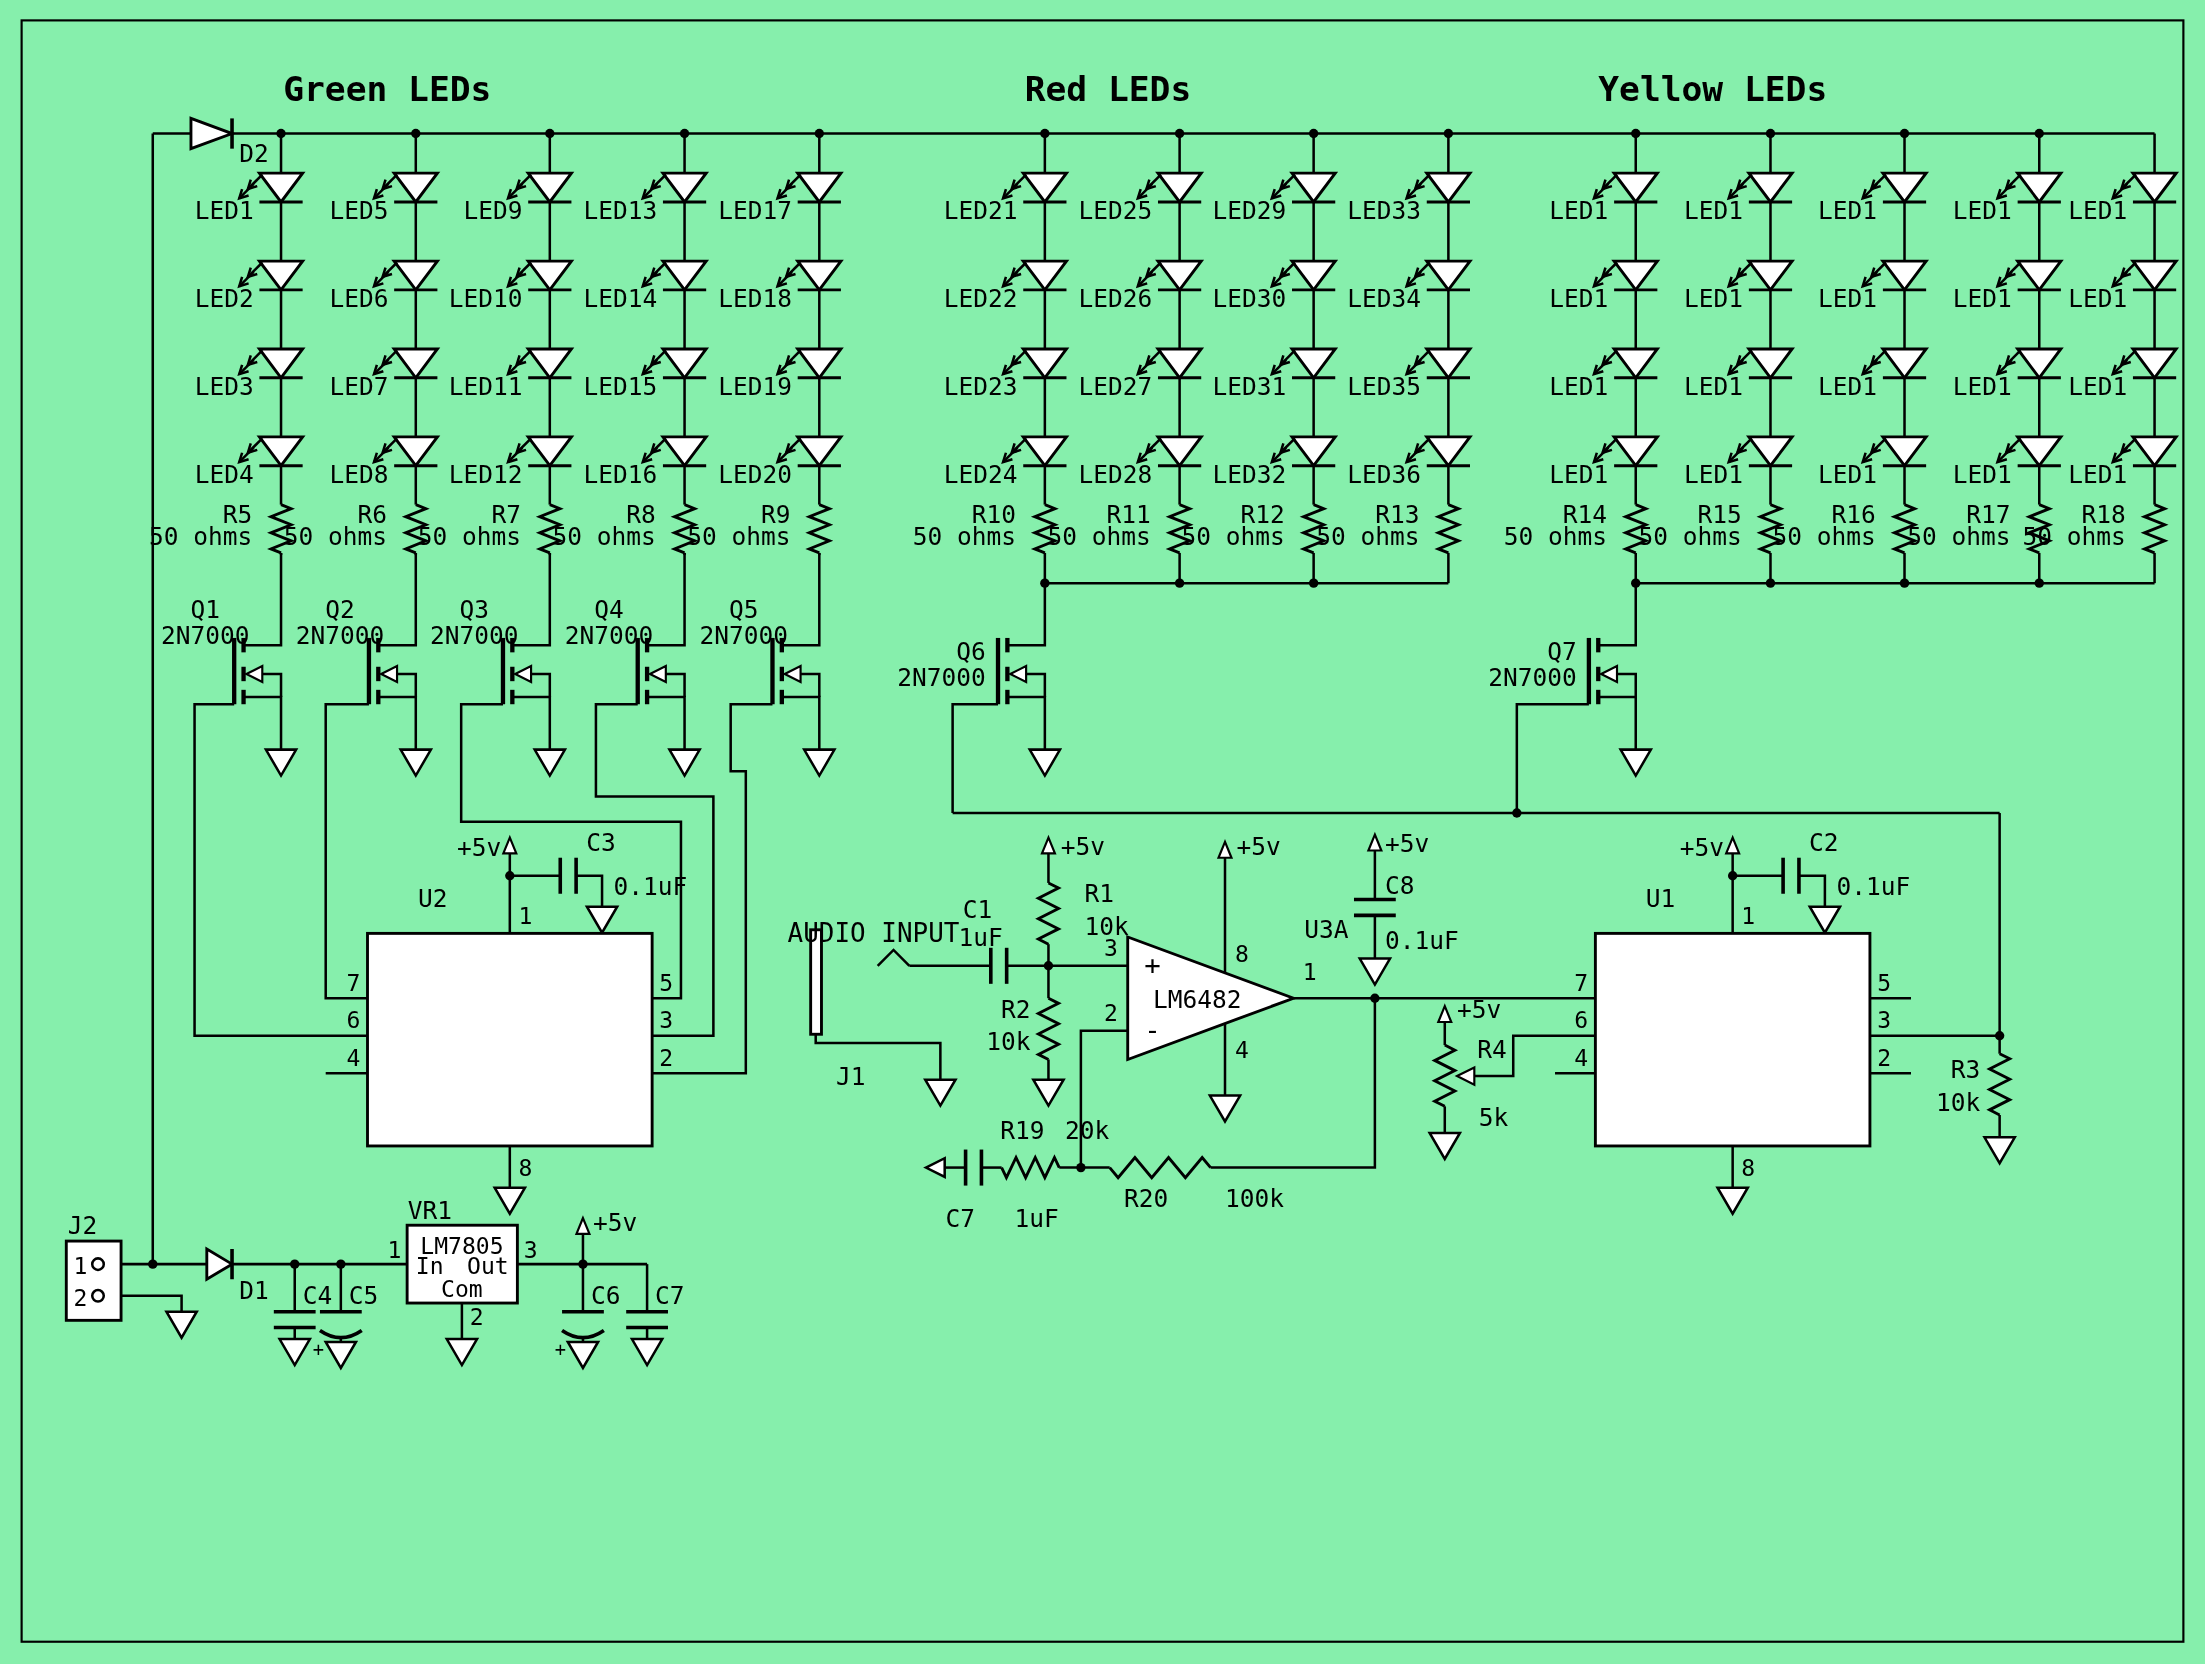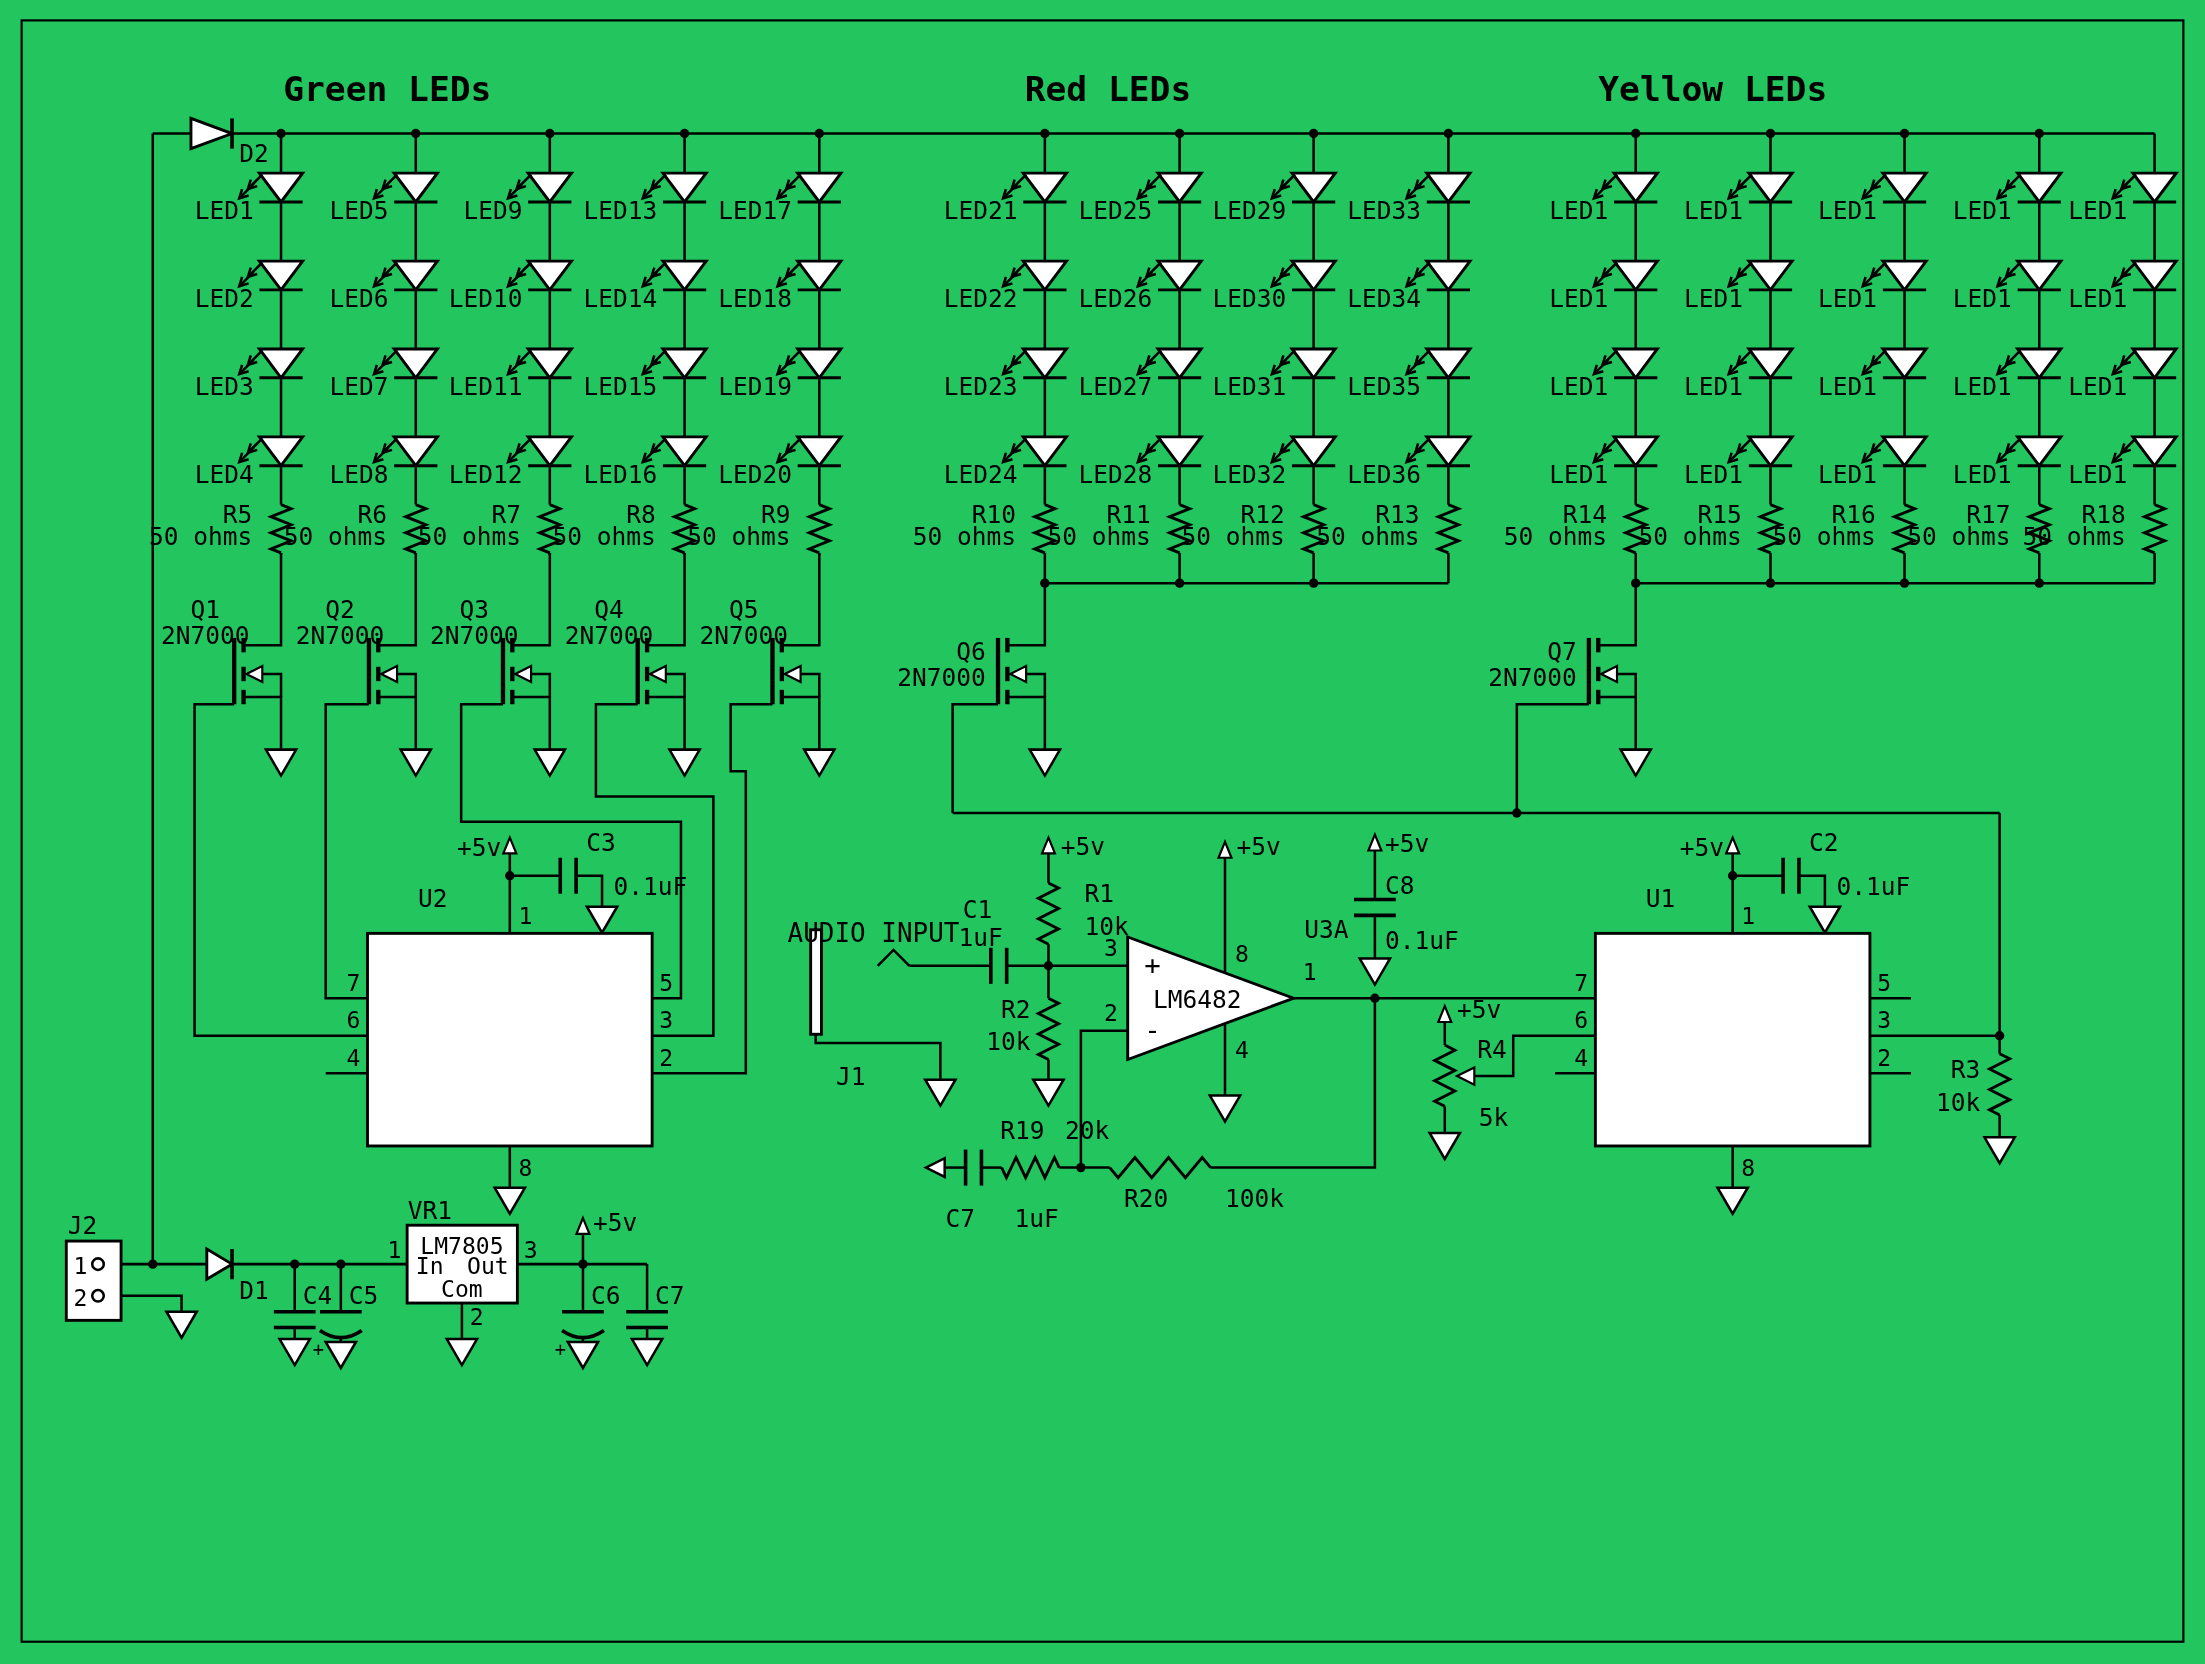--- a/index.html
+++ b/index.html
@@ -1,16 +1,16 @@
 <!DOCTYPE html>
 <html style="font-size:11.5px"><head>
 <meta charset="utf-8">
 <style>
   html,body{margin:0;padding:0;background:#e8e8e8}
-  .page{width:2205px;height:1665px;background:#22c55e;position:relative}
+  .page{width:2205px;height:1665px;background:#86efac;position:relative}
   svg{display:block}
   text{font-family:"DejaVu Sans Mono","Liberation Mono",monospace;fill:#000}
 </style>
 </head>
 <body>
 
 <div class="page">
   <svg id="schem" viewBox="0 0 3060 2310" width="2205" height="1665" xmlns="http://www.w3.org/2000/svg">
       <g>
         <polyline points="212,185 265,185" fill="none" stroke="#000" stroke-width="3.5"></polyline>

